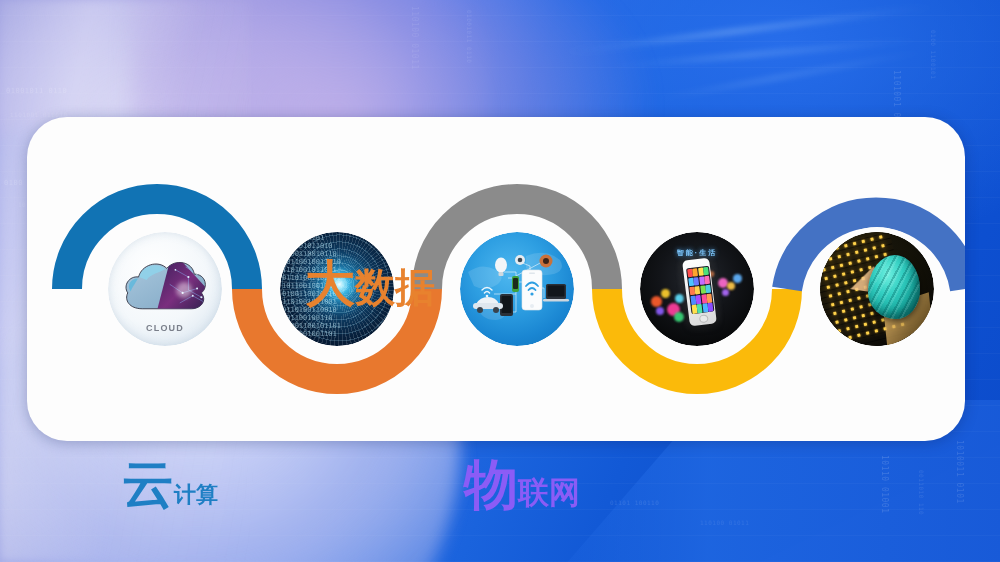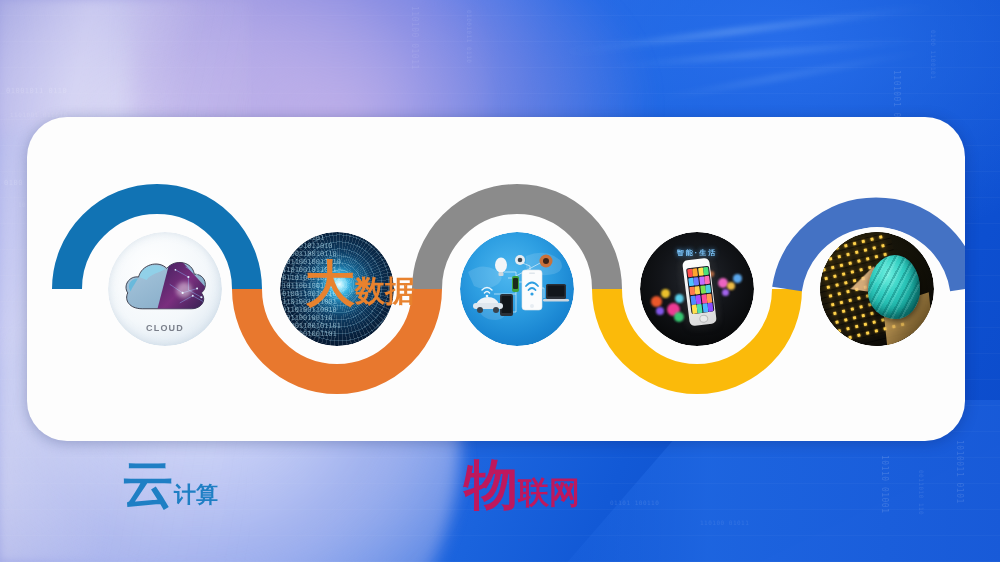--- a/index.html
+++ b/index.html
@@ -234,22 +234,22 @@
 
   
   .label{position:absolute;white-space:nowrap;line-height:1;}
   .label .big{font-weight:700;}
   .label .small{font-weight:700;}
   .lb-cloud{left:95px;top:341px;color:#1f7fc4;}
   .lb-cloud .big{font-size:52px;}
   .lb-cloud .small{font-size:22px;}
   .lb-bigdata{left:278px;top:142px;color:#e8822e;}
   .lb-bigdata .big{font-size:50px;}
-  .lb-bigdata .small{font-size:30px;}
-  .lb-iot{left:437px;top:340px;color:#be185d;}
+  .lb-bigdata .small{font-size:40px;}
+  .lb-iot{left:437px;top:340px;color:#8b5cf6;}
   .lb-iot .big{font-size:54px;}
   .lb-iot .small{font-size:31px;}
   .lb-mobile{left:593px;top:140px;color:#f5b820;}
   .lb-mobile .big{font-size:50px;}
   .lb-mobile .small{font-size:27px;}
   .lb-ai{left:772px;top:348px;color:#2f6fc0;}
   .lb-ai .big{font-size:52px;}
   .lb-ai .small{font-size:28px;}
   .lb-ai .pre{font-size:27px;font-weight:700;}
 </style>

